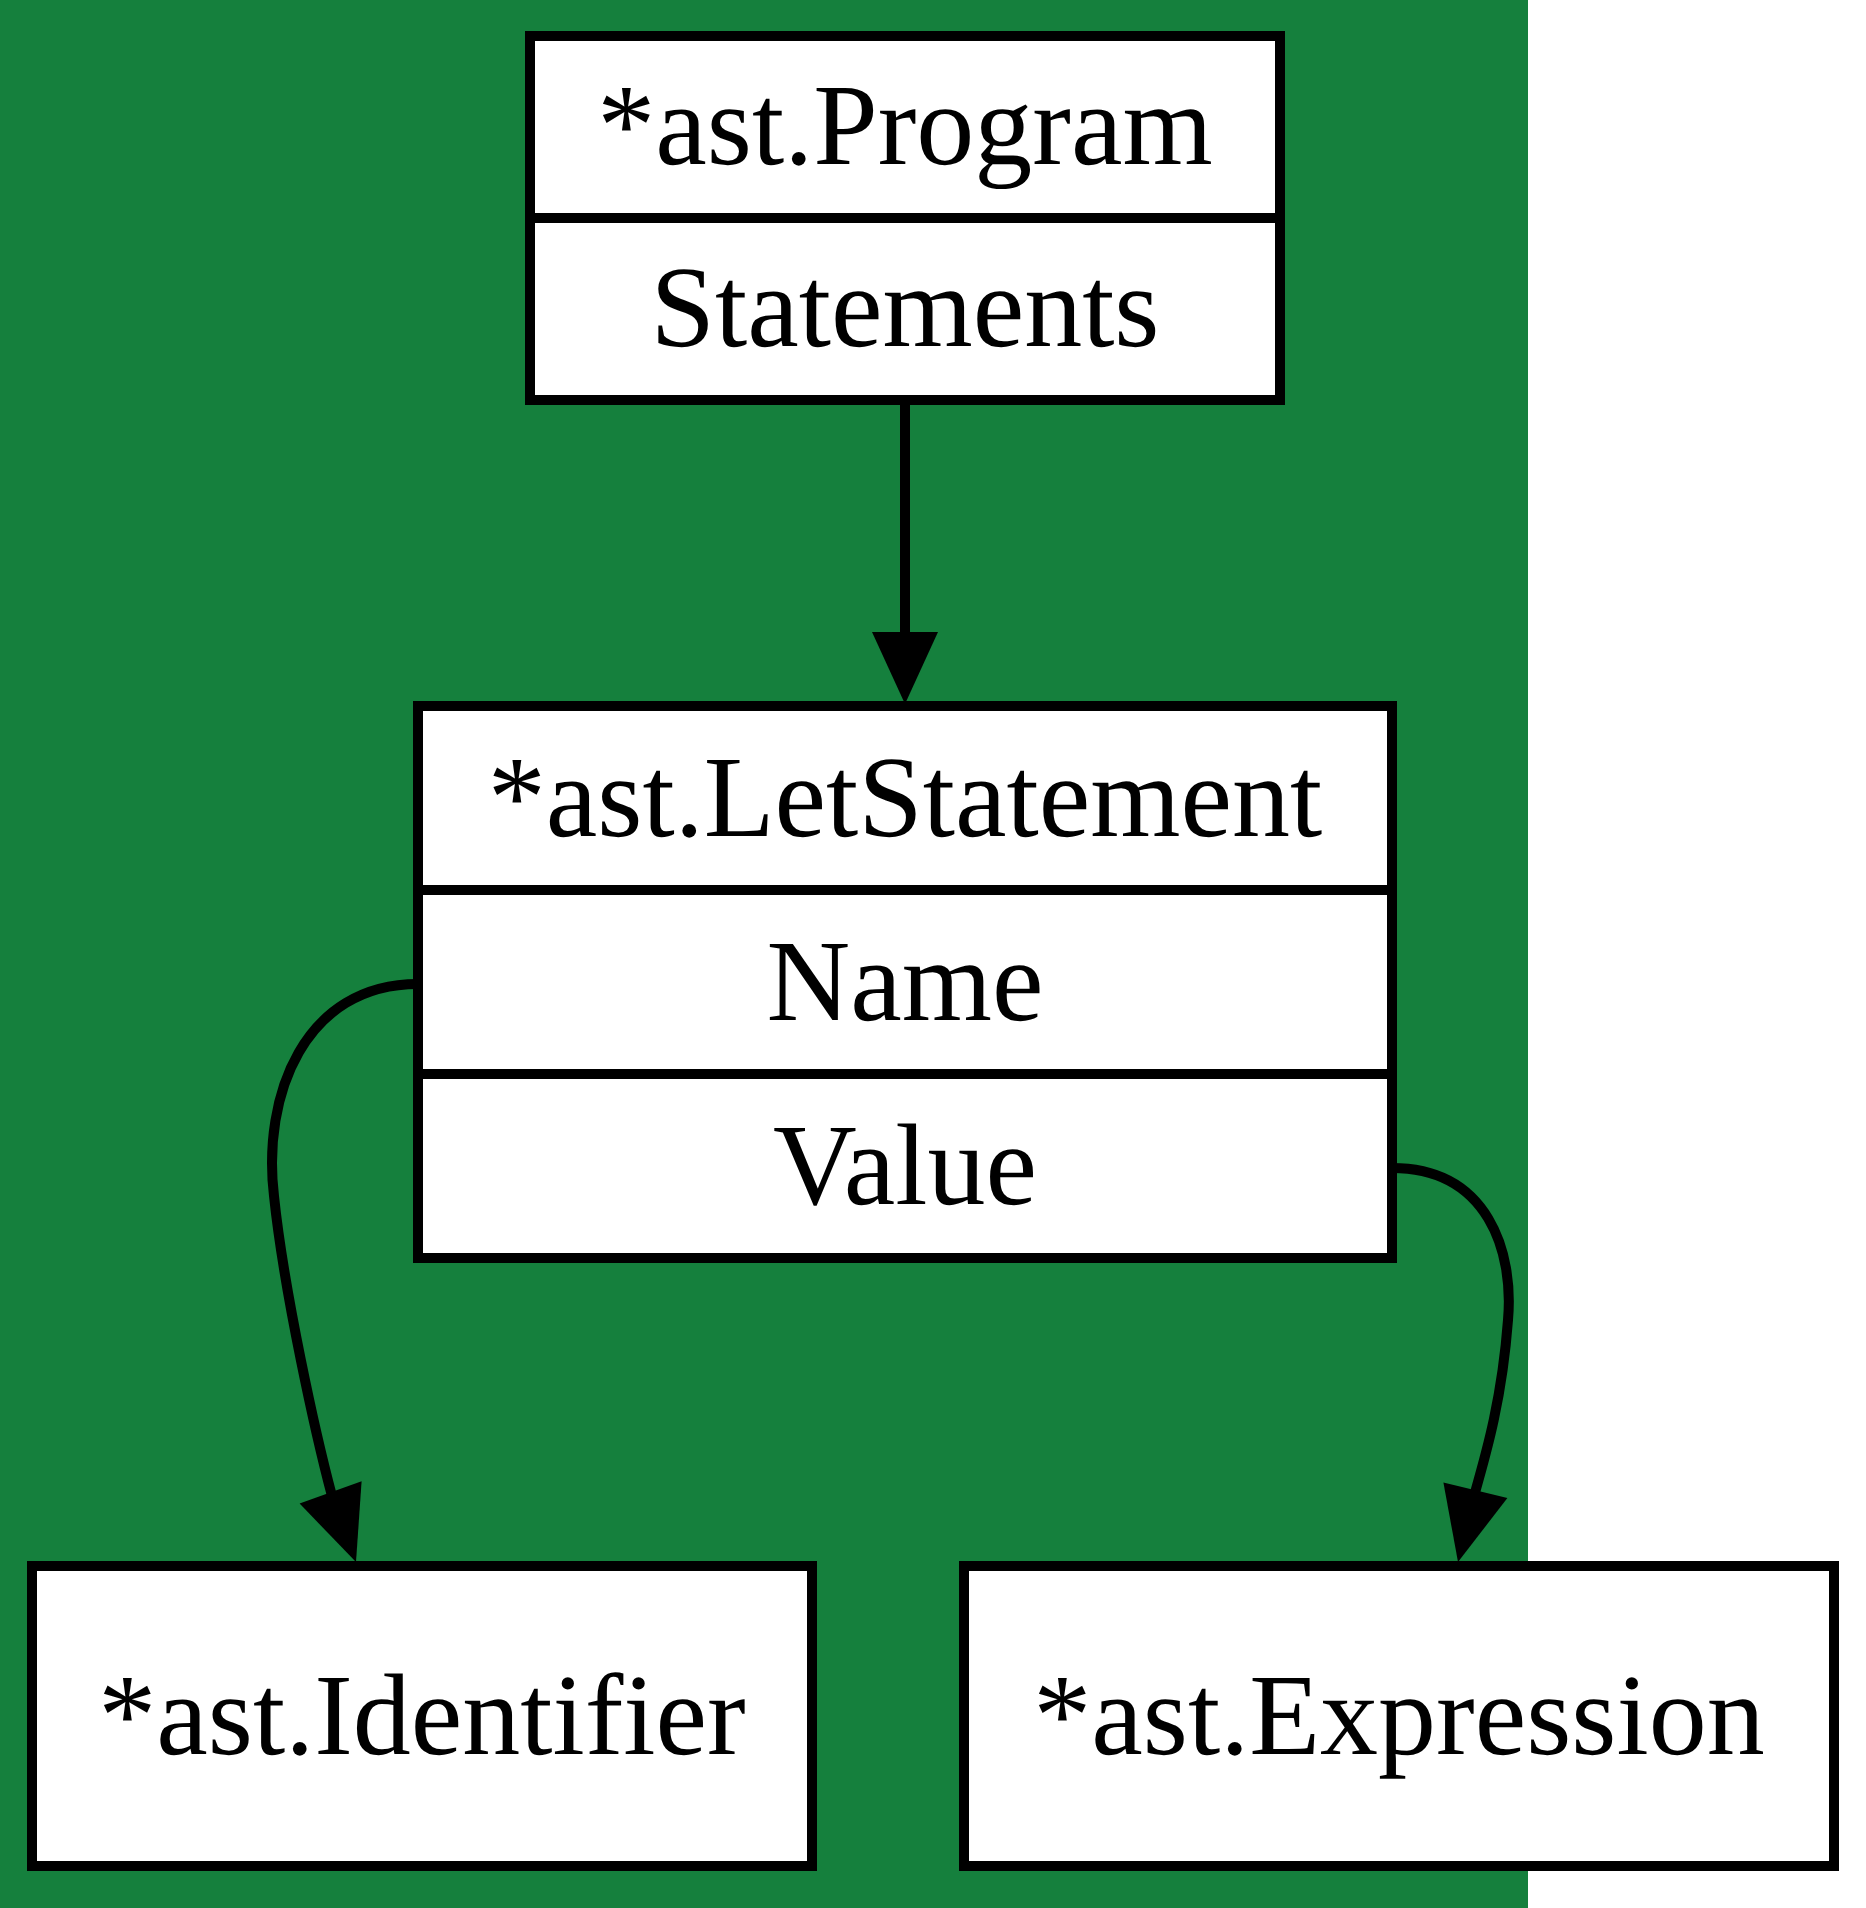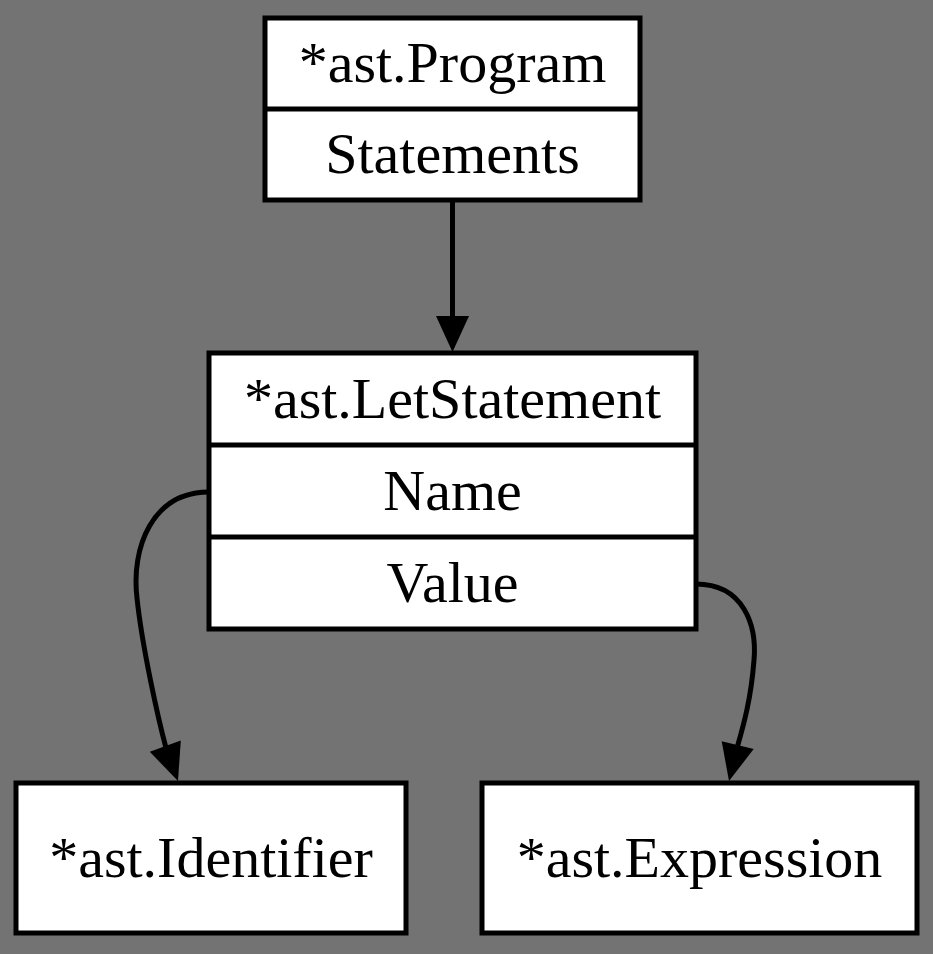--- a/index.html
+++ b/index.html
@@ -5,23 +5,23 @@
   html, body {
     margin: 0;
     padding: 0;
     background: #ffffff;
     width: 933px;
     height: 954px;
     overflow: hidden;
   }
   .canvas {
     position: relative;
-    width: 933px;
+    width: 764px;
     height: 954px;
-    background: #737373;
+    background: #15803d;
   }
   svg text {
     font-family: "Liberation Serif", "DejaVu Serif", serif;
     font-size: 58px;
     fill: #000000;
   }
   .node-box {
     fill: #ffffff;
     stroke: #000000;
     stroke-width: 5;

